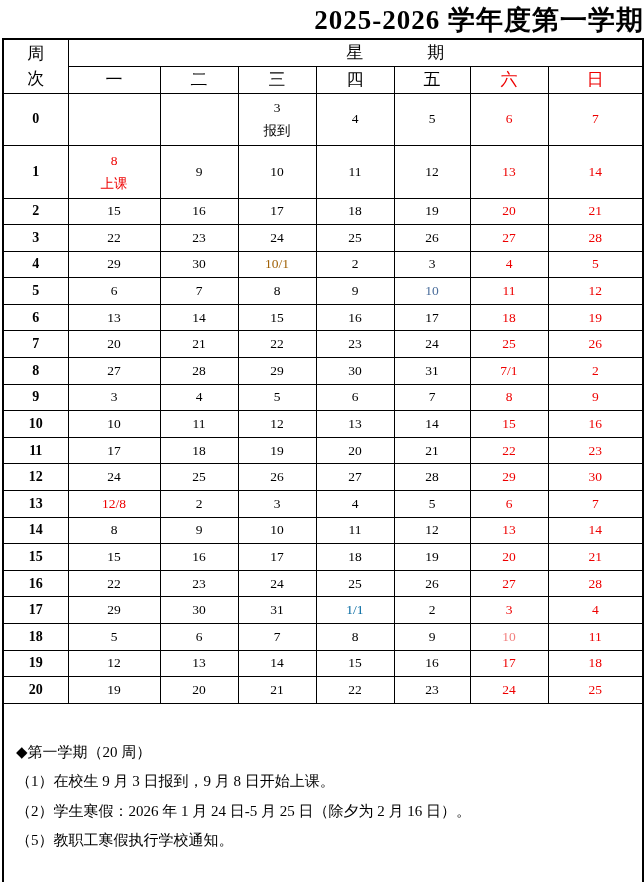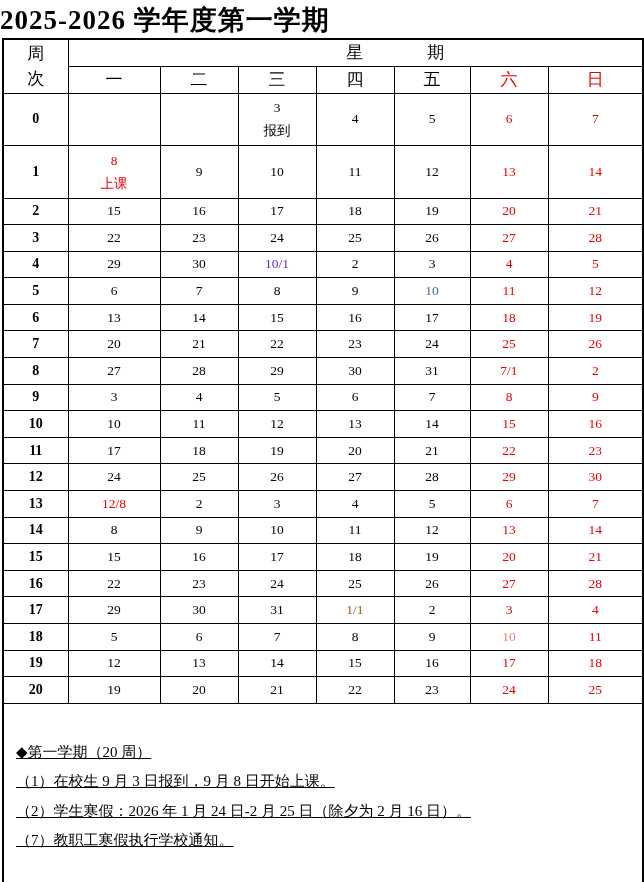--- a/index.html
+++ b/index.html
@@ -2,21 +2,21 @@
 <html><head>
 <meta charset="utf-8">
 <style>
   html,body{margin:0;padding:0;}
   body{
     width:644px;height:882px;background:#ffffff;color:#000;
     font-family:"Liberation Serif","DejaVu Serif",serif;
     position:relative;overflow:hidden;
   }
   .title{
-    height:38px;line-height:40px;text-align:left;
+    height:38px;line-height:40px;text-align:right;
     font-size:27px;font-weight:bold;letter-spacing:1px;
   }
   table.calendar{
     width:640px;margin:0 2px;border-collapse:collapse;table-layout:fixed;
     border:2px solid #000;
   }
   table.calendar td{
     border:1px solid #000;text-align:center;vertical-align:middle;
     padding:0;overflow:hidden;
   }
@@ -29,21 +29,21 @@
   .weekday-cell{font-size:17px;}
   .week-cell{font-weight:bold;font-size:14px;}
   .date-cell{font-size:13.5px;}
   .date-cell div{line-height:23px;font-size:13.5px;}
   tr.tall{height:52.5px;}
   tr.normal{height:26.6px;}
   .notes-cell{
     height:170px;text-align:left !important;vertical-align:top !important;
     padding:34px 12px 0 12px !important;font-size:15px;
   }
-  .note-line{line-height:29.5px;white-space:nowrap;text-decoration:underline;}
+  .note-line{line-height:29.5px;white-space:nowrap;}
 </style>
 </head>
 <body>
 
 <div class="title">2025-2026 学年度第一学期</div>
 
 <table class="calendar">
   <colgroup>
     <col style="width:65px">
       <col style="width:92px">
@@ -120,21 +120,21 @@
         <td class="date-cell" style="color: rgb(0, 0, 0);">24</td>
         <td class="date-cell" style="color: rgb(0, 0, 0);">25</td>
         <td class="date-cell" style="color: rgb(0, 0, 0);">26</td>
         <td class="date-cell" style="color: rgb(238, 0, 0);">27</td>
         <td class="date-cell" style="color: rgb(238, 0, 0);">28</td>
       </tr>
       <tr class="normal">
         <td class="week-cell">4</td>
         <td class="date-cell" style="color: rgb(0, 0, 0);">29</td>
         <td class="date-cell" style="color: rgb(0, 0, 0);">30</td>
-        <td class="date-cell" style="color: #6d28d9;">10/1</td>
+        <td class="date-cell" style="color: #a16207;">10/1</td>
         <td class="date-cell" style="color: rgb(0, 0, 0);">2</td>
         <td class="date-cell" style="color: rgb(0, 0, 0);">3</td>
         <td class="date-cell" style="color: rgb(238, 0, 0);">4</td>
         <td class="date-cell" style="color: rgb(238, 0, 0);">5</td>
       </tr>
       <tr class="normal">
         <td class="week-cell">5</td>
         <td class="date-cell" style="color: rgb(0, 0, 0);">6</td>
         <td class="date-cell" style="color: rgb(0, 0, 0);">7</td>
         <td class="date-cell" style="color: rgb(0, 0, 0);">8</td>
@@ -251,21 +251,21 @@
         <td class="date-cell" style="color: rgb(0, 0, 0);">25</td>
         <td class="date-cell" style="color: rgb(0, 0, 0);">26</td>
         <td class="date-cell" style="color: rgb(238, 0, 0);">27</td>
         <td class="date-cell" style="color: rgb(238, 0, 0);">28</td>
       </tr>
       <tr class="normal">
         <td class="week-cell">17</td>
         <td class="date-cell" style="color: rgb(0, 0, 0);">29</td>
         <td class="date-cell" style="color: rgb(0, 0, 0);">30</td>
         <td class="date-cell" style="color: rgb(0, 0, 0);">31</td>
-        <td class="date-cell" style="color: #a16207;">1/1</td>
+        <td class="date-cell" style="color: #0369a1;">1/1</td>
         <td class="date-cell" style="color: rgb(0, 0, 0);">2</td>
         <td class="date-cell" style="color: rgb(238, 0, 0);">3</td>
         <td class="date-cell" style="color: rgb(238, 0, 0);">4</td>
       </tr>
       <tr class="normal">
         <td class="week-cell">18</td>
         <td class="date-cell" style="color: rgb(0, 0, 0);">5</td>
         <td class="date-cell" style="color: rgb(0, 0, 0);">6</td>
         <td class="date-cell" style="color: rgb(0, 0, 0);">7</td>
         <td class="date-cell" style="color: rgb(0, 0, 0);">8</td>
@@ -290,18 +290,18 @@
         <td class="date-cell" style="color: rgb(0, 0, 0);">21</td>
         <td class="date-cell" style="color: rgb(0, 0, 0);">22</td>
         <td class="date-cell" style="color: rgb(0, 0, 0);">23</td>
         <td class="date-cell" style="color: rgb(238, 0, 0);">24</td>
         <td class="date-cell" style="color: rgb(238, 0, 0);">25</td>
       </tr>
       <tr>
       <td colspan="8" class="notes-cell" id="notes">
           <div class="note-line">◆第一学期（20 周）</div>
           <div class="note-line">（1）在校生 9 月 3 日报到，9 月 8 日开始上课。</div>
-          <div class="note-line">（2）学生寒假：2026 年 1 月 24 日-2 月 25 日（除夕为 2 月 16 日）。</div>
-          <div class="note-line">（7）教职工寒假执行学校通知。</div>
+          <div class="note-line">（2）学生寒假：2026 年 1 月 24 日-5 月 25 日（除夕为 2 月 16 日）。</div>
+          <div class="note-line">（5）教职工寒假执行学校通知。</div>
         </td>
     </tr>
   </tbody>
 </table>
 
 </body></html>

